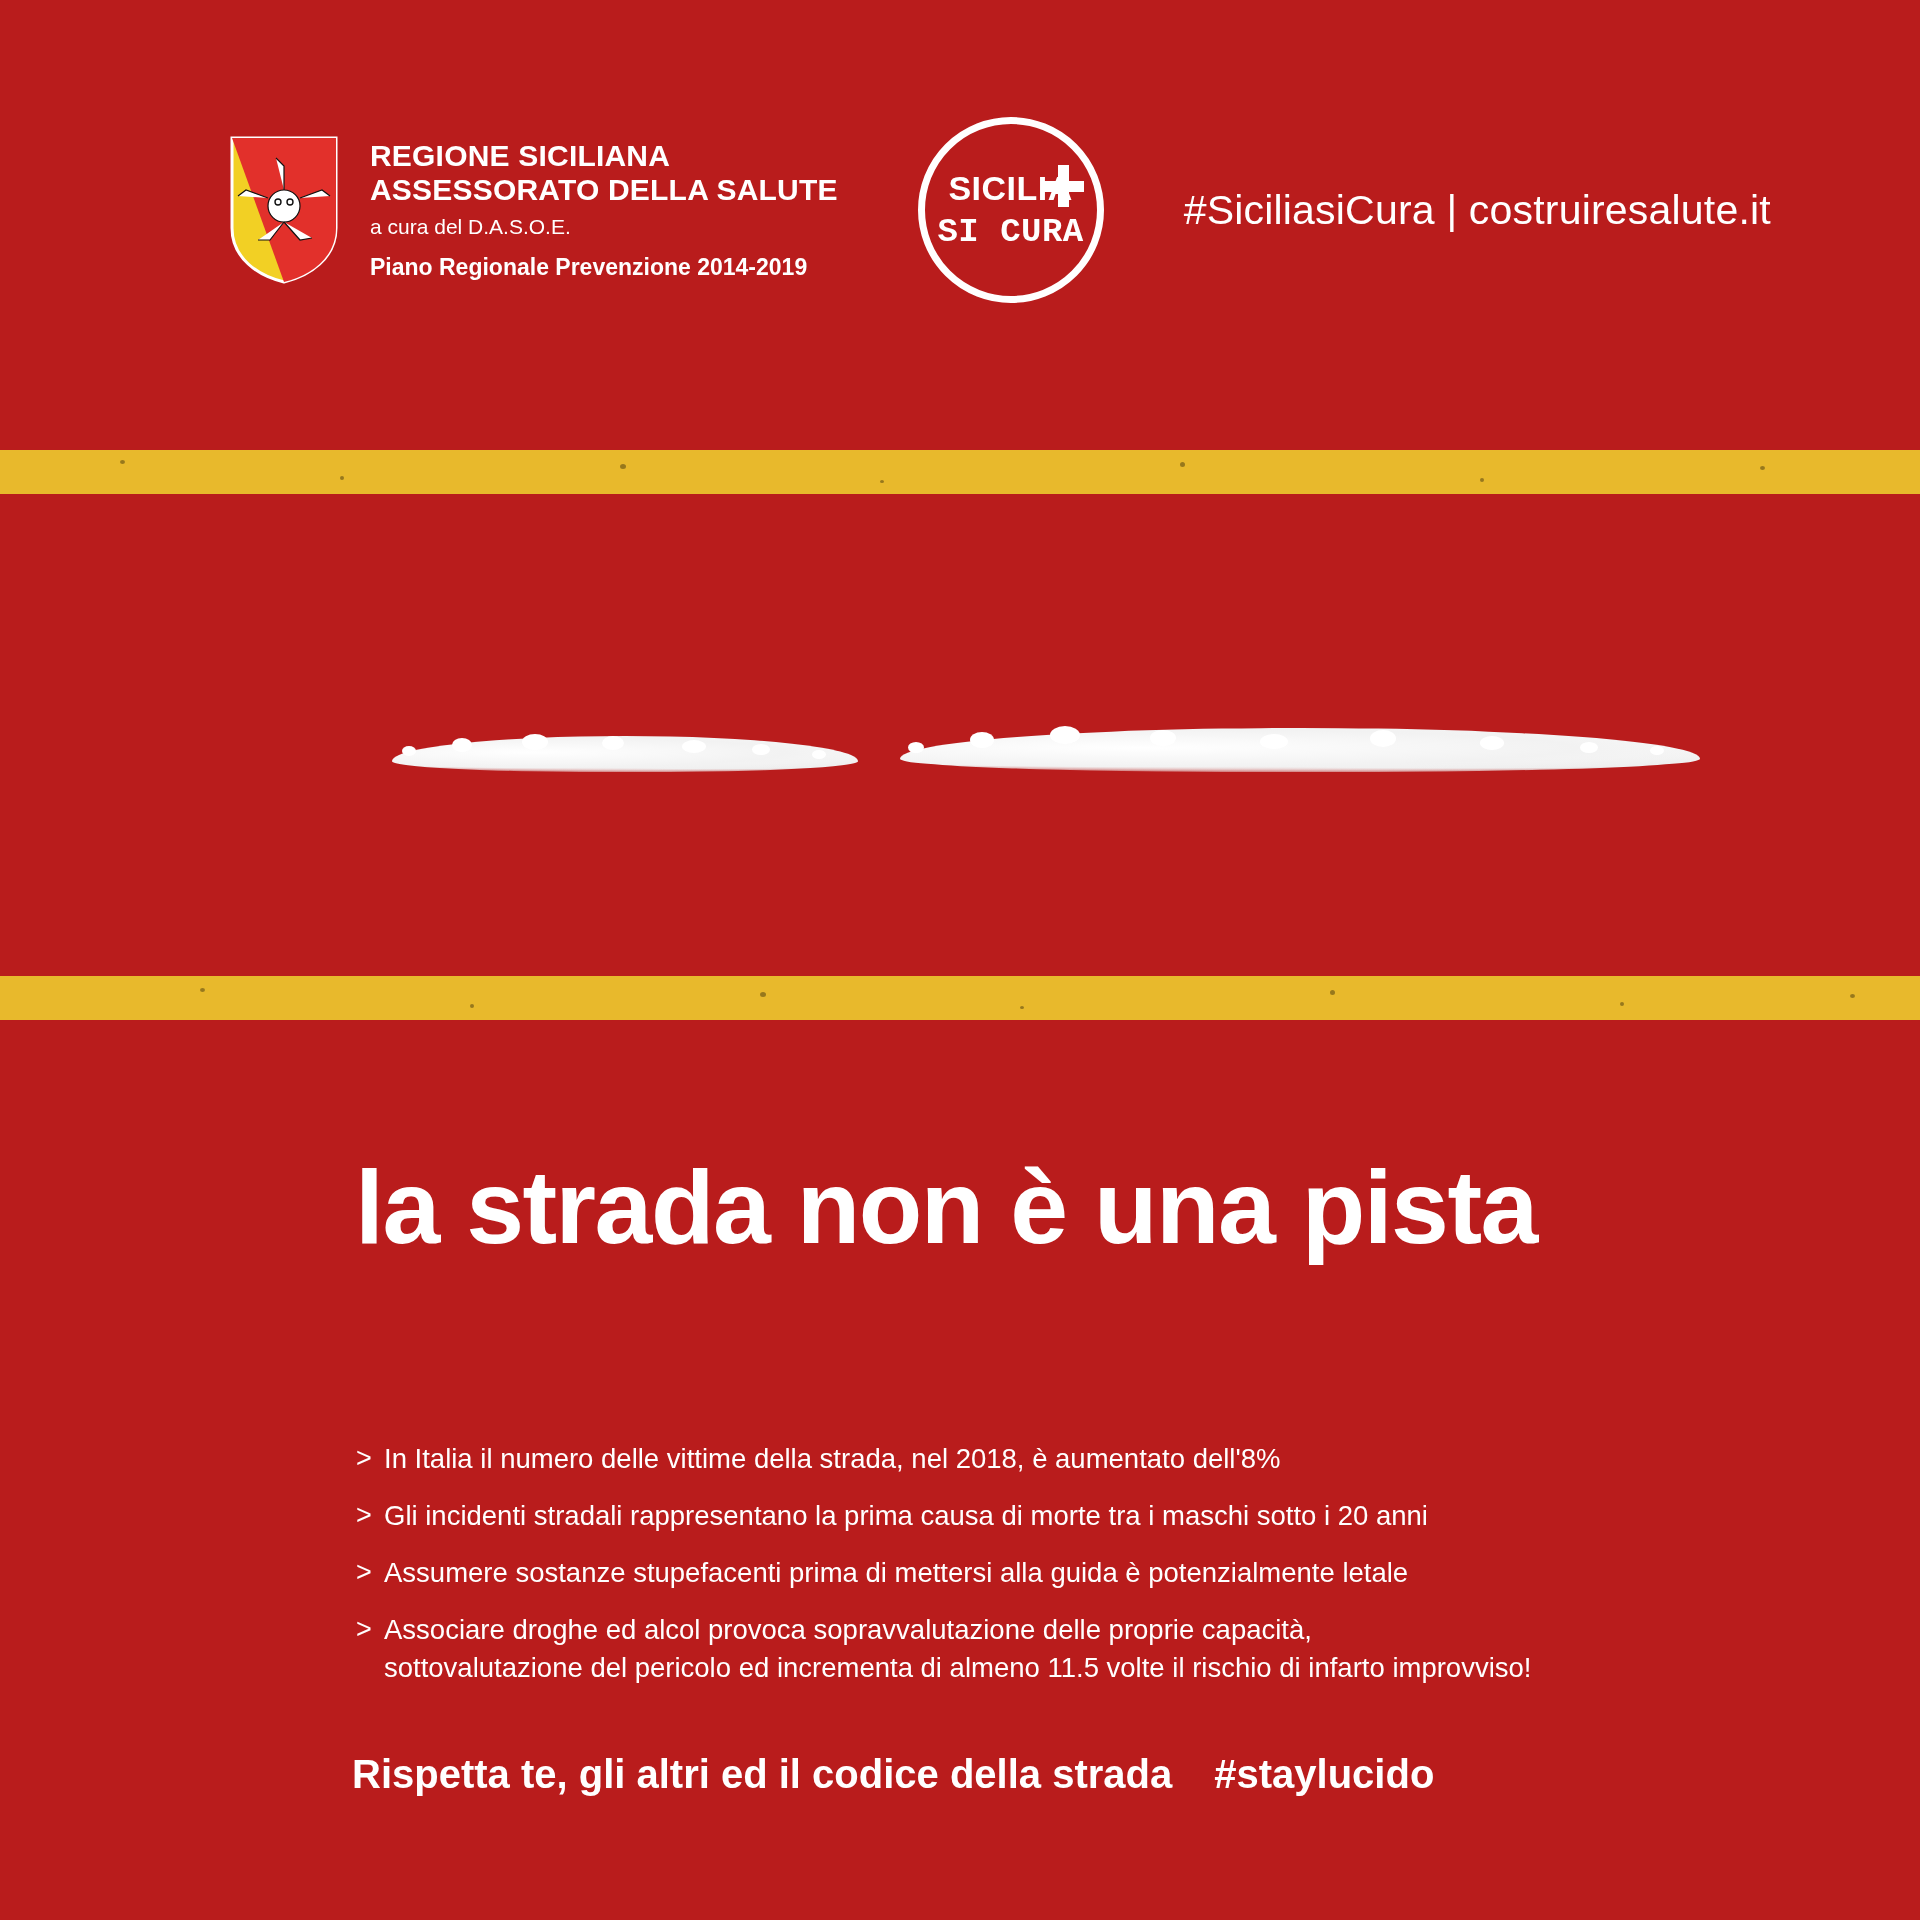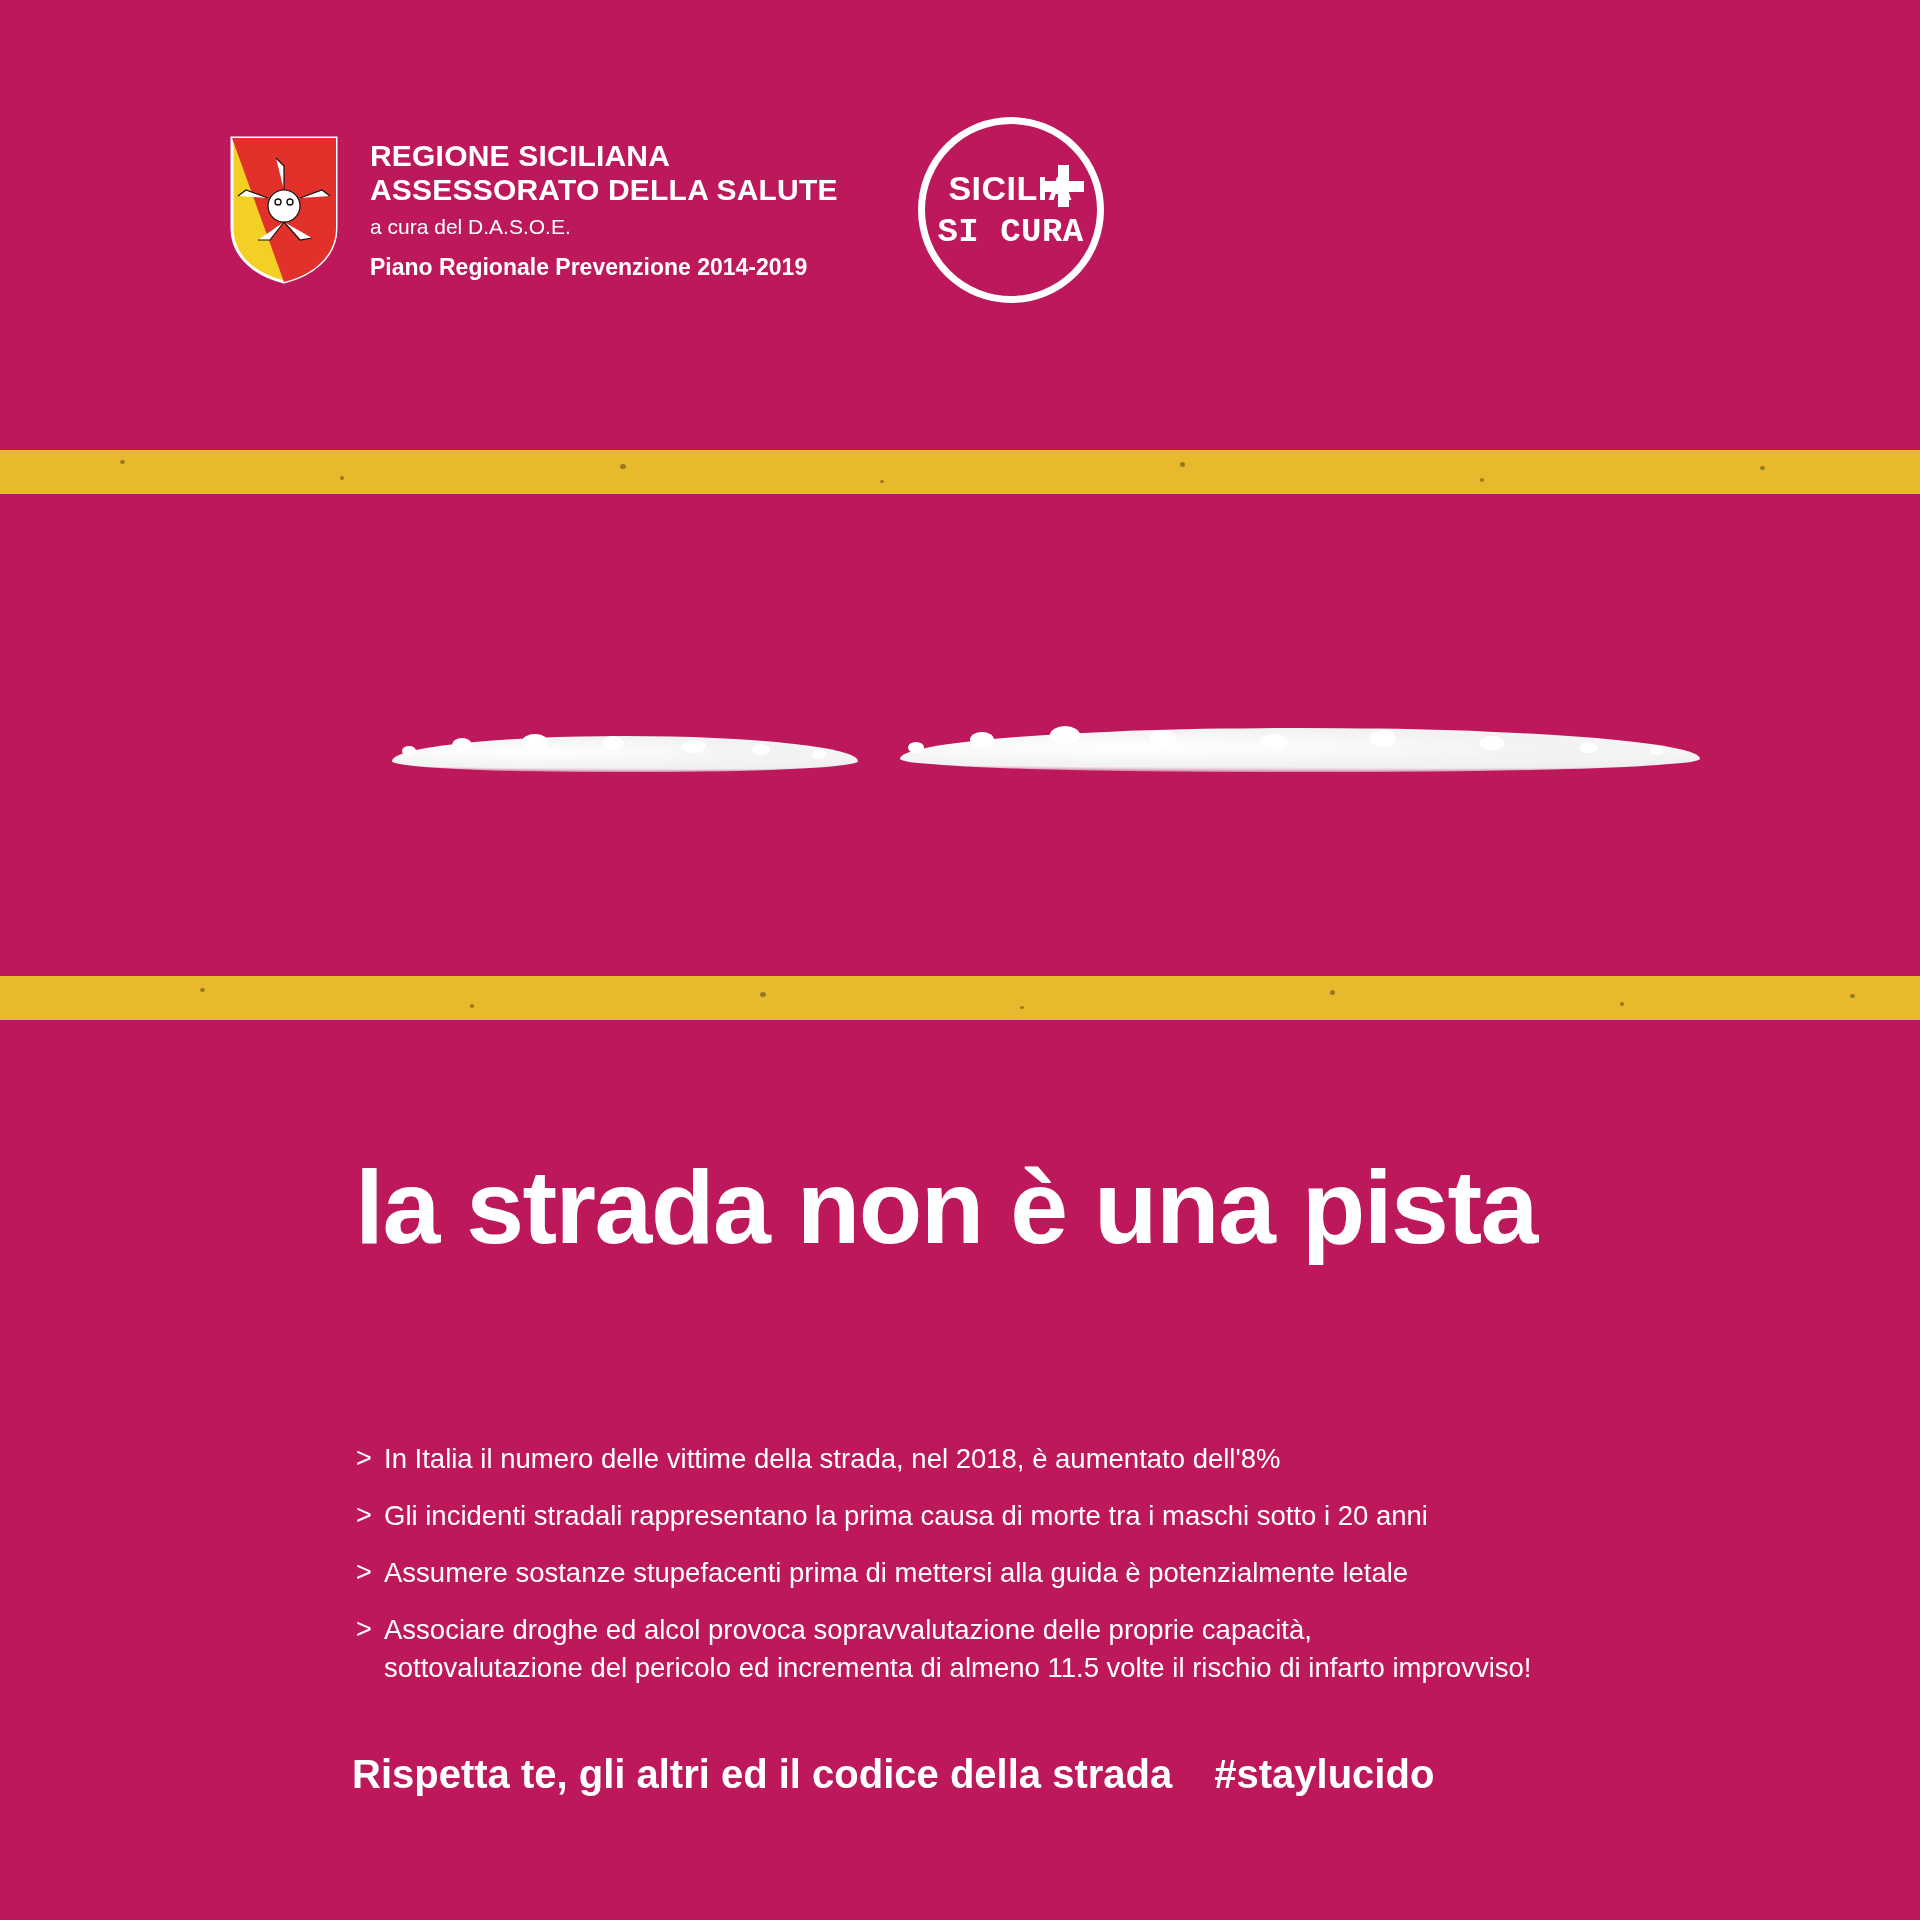--- a/index.html
+++ b/index.html
@@ -12,21 +12,21 @@
     height: 1920px;
     overflow: hidden;
     font-family: "Liberation Sans", sans-serif;
     color: #ffffff;
     position: relative;
   }
 
   .poster {
     position: absolute;
     inset: 0;
-    background: #be185d;
+    background: #b91c1c;
   }
 
   
   .header {
     position: absolute;
     top: 120px;
     left: 230px;
     right: 120px;
     height: 180px;
     display: flex;
@@ -266,20 +266,21 @@
       <div class="region-line4">Piano Regionale Prevenzione 2014-2019</div>
     </div>
 
     <div class="sicilia-badge">
       <div class="ring"></div>
       <div class="bt bt1">SICILIA</div>
       <div class="bt bt2">SI CURA</div>
       <div class="plus"></div>
     </div>
 
+    <div class="hashtag-line">#SiciliasiCura | costruiresalute.it</div>
   </div>
 
   <div class="band top">
     <span class="speck" style="left:120px;top:10px;width:5px;height:4px;"></span>
     <span class="speck" style="left:340px;top:26px;width:4px;height:4px;"></span>
     <span class="speck" style="left:620px;top:14px;width:6px;height:5px;"></span>
     <span class="speck" style="left:880px;top:30px;width:4px;height:3px;"></span>
     <span class="speck" style="left:1180px;top:12px;width:5px;height:5px;"></span>
     <span class="speck" style="left:1480px;top:28px;width:4px;height:4px;"></span>
     <span class="speck" style="left:1760px;top:16px;width:5px;height:4px;"></span>

